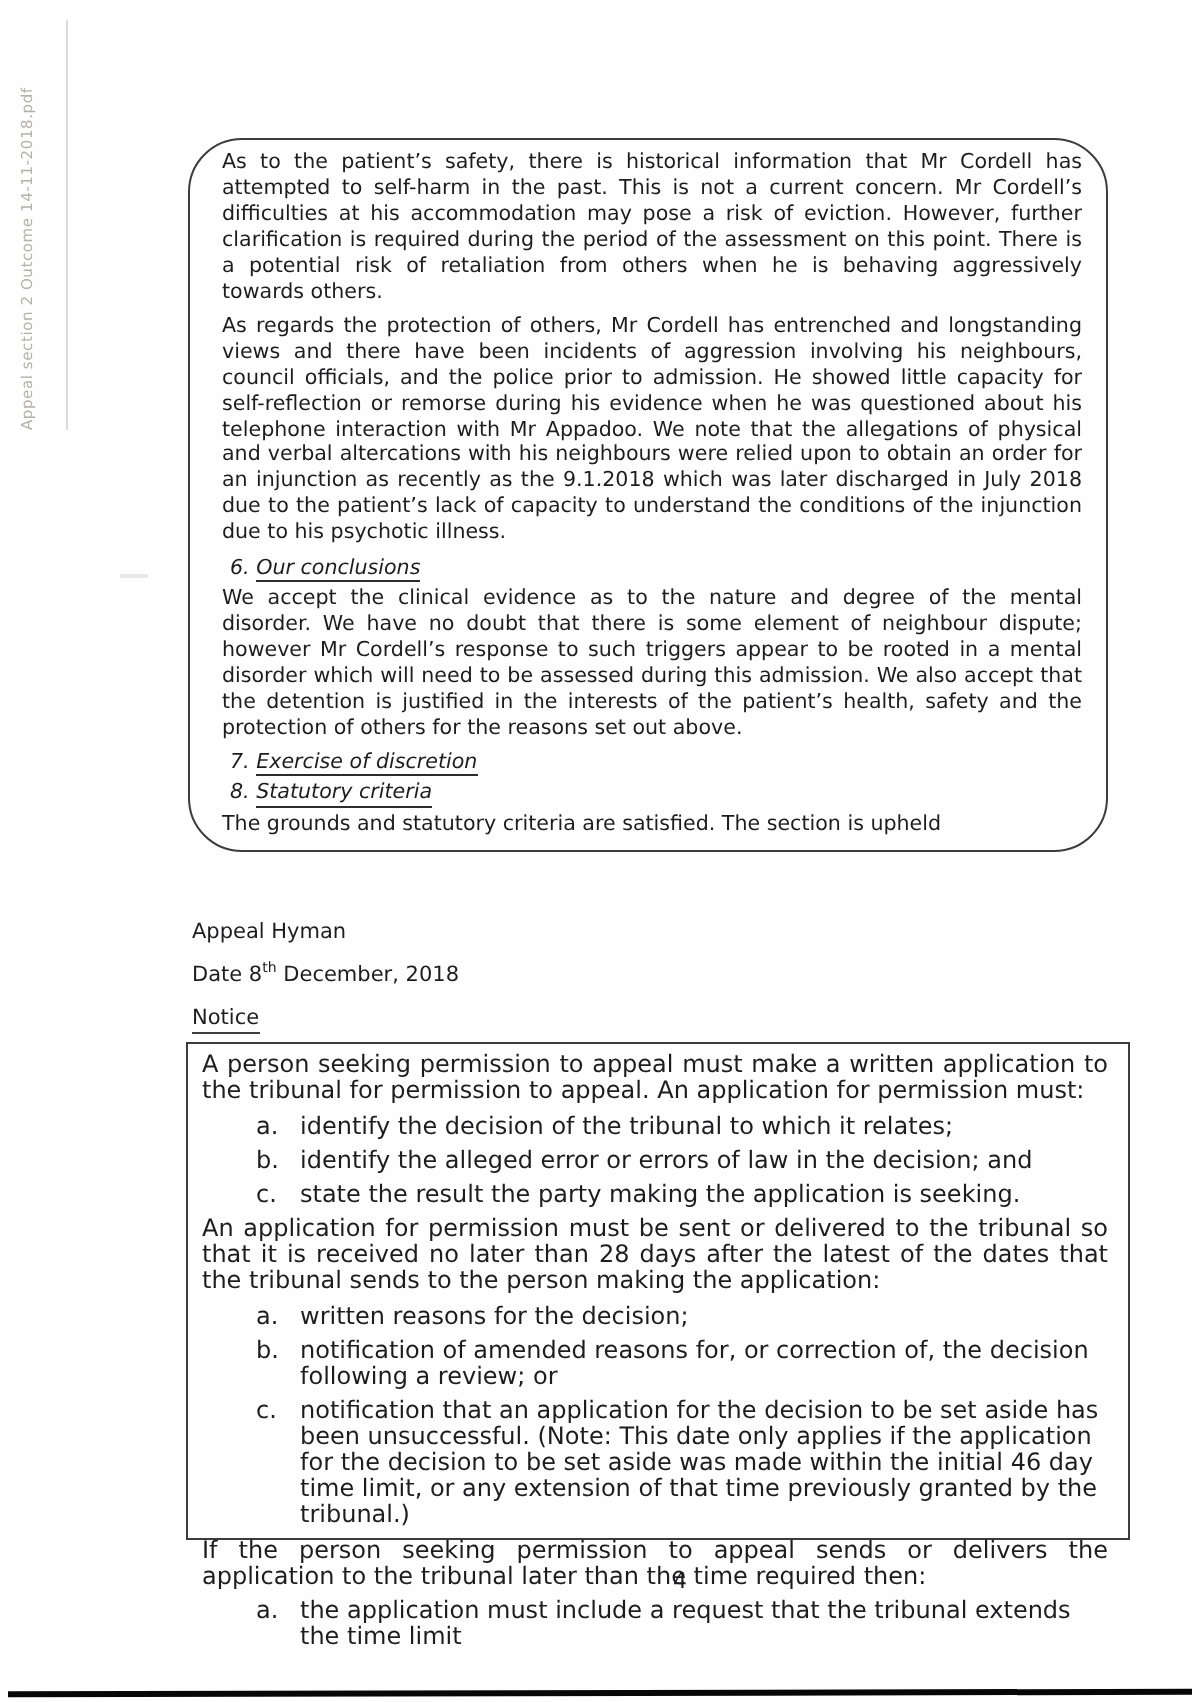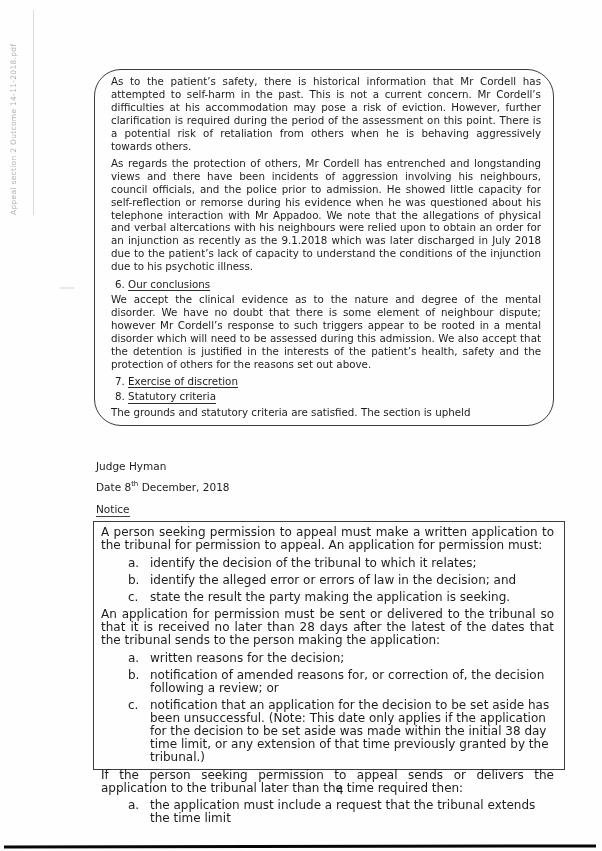--- a/index.html
+++ b/index.html
@@ -38,20 +38,21 @@
     top:521px; left:93px; width:472px; height:249px;
     border-width:1.4px;
     padding:4px 10px 0 7px;
     font-size:12px; line-height:13.1px;
   }
   .para { margin:0 0 4.5px 0; }
   .just { text-align:justify; }
   .sec-head {
     font-size:10.3px; font-weight:normal;
     margin:1px 0 2.5px 4px;
+    font-style:italic;
   }
   .u { border-bottom:1px solid #2c2c2e; padding-bottom:0.5px; }
   .li {
     display:flex; margin:1.5px 0 4px 27px;
   }
   .li .lbl { flex:none; width:22px; }
   .li .li-text { flex:1; }
   .signature {
     position:absolute; top:458px; left:96px;
     font-size:10.5px; line-height:17.5px;
@@ -91,21 +92,21 @@
     <h3 class="sec-head"><span>6.</span> <span class="u">Our conclusions</span></h3>
     <p class="para just">We accept the clinical evidence as to the nature and degree of the mental disorder. We have no doubt that there is some element of neighbour dispute; however Mr Cordell’s response to such triggers appear to be rooted in a mental disorder which will need to be assessed during this admission. We also accept that the detention is justified in the interests of the patient’s health, safety and the protection of others for the reasons set out above.</p>
 
     <h3 class="sec-head"><span>7.</span> <span class="u">Exercise of discretion</span></h3>
 
     <h3 class="sec-head"><span>8.</span> <span class="u">Statutory criteria</span></h3>
     <p class="para">The grounds and statutory criteria are satisfied. The section is upheld</p>
   </section>
 
   <div class="signature">
-    <div>Judge Hyman</div>
+    <div>Appeal Hyman</div>
     <div><span>Date 8</span><span class="sup">th</span><span> December, 2018</span></div>
   </div>
 
   <div class="notice-heading">Notice</div>
 
   <section class="box notice-box">
     <p class="para just">A person seeking permission to appeal must make a written application to the tribunal for permission to appeal. An application for permission must:</p>
 
     <div class="li">
         <span class="lbl">a.</span>
@@ -125,21 +126,21 @@
     <div class="li">
         <span class="lbl">a.</span>
         <span class="li-text">written reasons for the decision;</span>
       </div>
     <div class="li">
         <span class="lbl">b.</span>
         <span class="li-text">notification of amended reasons for, or correction of, the decision following a review; or</span>
       </div>
     <div class="li">
         <span class="lbl">c.</span>
-        <span class="li-text">notification that an application for the decision to be set aside has been unsuccessful. (Note: This date only applies if the application for the decision to be set aside was made within the initial 38 day time limit, or any extension of that time previously granted by the tribunal.)</span>
+        <span class="li-text">notification that an application for the decision to be set aside has been unsuccessful. (Note: This date only applies if the application for the decision to be set aside was made within the initial 46 day time limit, or any extension of that time previously granted by the tribunal.)</span>
       </div>
 
     <p class="para just">If the person seeking permission to appeal sends or delivers the application to the tribunal later than the time required then:</p>
 
     <div class="li">
         <span class="lbl">a.</span>
         <span class="li-text">the application must include a request that the tribunal extends the time limit</span>
       </div>
   </section>
 

